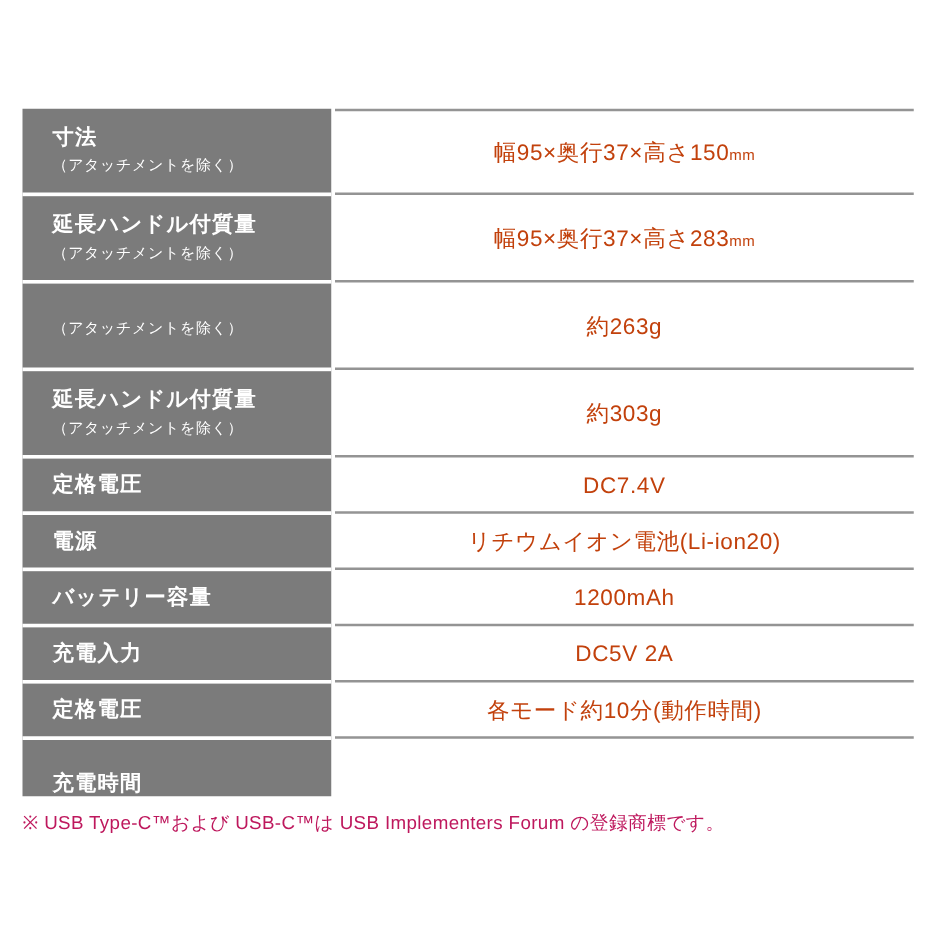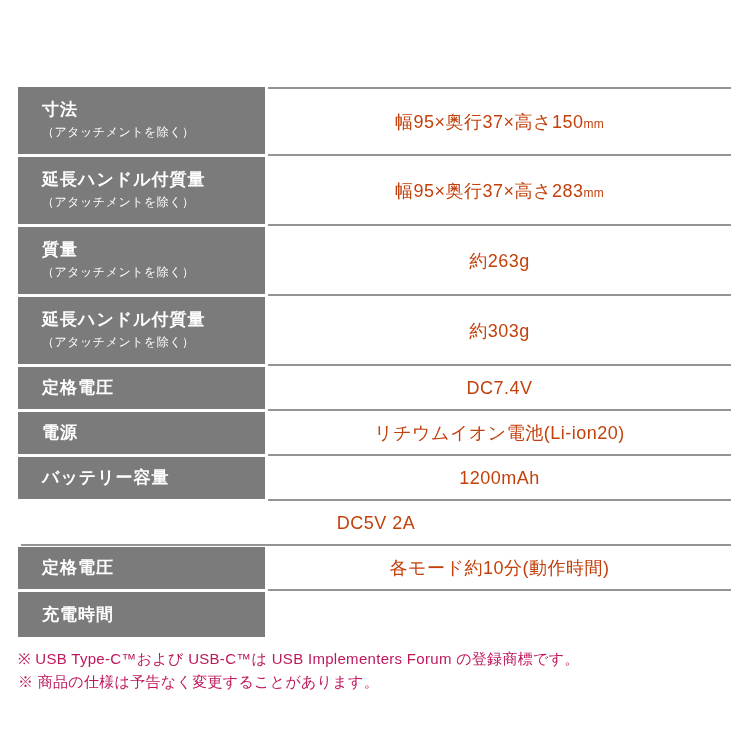--- a/index.html
+++ b/index.html
@@ -39,21 +39,21 @@
     flex: 0 0 247px;
     background: #7b7b7b;
     color: #ffffff;
     display: flex;
     flex-direction: column;
     justify-content: center;
     padding-left: 24px;
     box-sizing: border-box;
     border-bottom: 3px solid #ffffff;
   }
-  .row:last-child .cell-label { border-bottom: none; }
+  .row:last-child .cell-label { border-bottom: none; justify-content: flex-end; }
   .label-main {
     font-size: 17px;
     font-weight: 600;
     letter-spacing: 1px;
     line-height: 1.15;
   }
   .label-sub {
     font-size: 12px;
     font-weight: 400;
     letter-spacing: 0.5px;
@@ -110,21 +110,20 @@
           <span class="label-main">延長ハンドル付質量</span>
           <span class="label-sub">（アタッチメントを除く）</span>
         </div>
         <div class="cell-value">
           <span class="value-text"><span>幅95×奥行37×高さ283</span><span class="unit">mm</span></span>
         </div>
       </div>
 
       <div class="row tall">
         <div class="cell-label">
-          <span class="label-main">質量</span>
           <span class="label-sub">（アタッチメントを除く）</span>
         </div>
         <div class="cell-value">
           <span class="value-text"><span>約263g</span><span class="unit"></span></span>
         </div>
       </div>
 
       <div class="row tall">
         <div class="cell-label">
           <span class="label-main">延長ハンドル付質量</span>
@@ -156,20 +155,23 @@
       <div class="row short">
         <div class="cell-label">
           <span class="label-main">バッテリー容量</span>
         </div>
         <div class="cell-value">
           <span class="value-text"><span>1200mAh</span></span>
         </div>
       </div>
 
       <div class="row short">
+        <div class="cell-label">
+          <span class="label-main">充電入力</span>
+        </div>
         <div class="cell-value">
           <span class="value-text"><span>DC5V 2A</span></span>
         </div>
       </div>
 
       <div class="row short">
         <div class="cell-label">
           <span class="label-main">定格電圧</span>
         </div>
         <div class="cell-value">
@@ -181,16 +183,15 @@
         <div class="cell-label">
           <span class="label-main">充電時間</span>
         </div>
       </div>
 
     </div>
   </div>
 
   <div class="notes">
     <div class="note">※ USB Type-C™および USB-C™は USB Implementers Forum の登録商標です。</div>
-    <div class="note">※ 商品の仕様は予告なく変更することがあります。</div>
   </div>
 
 </div>
 
 </body></html>

